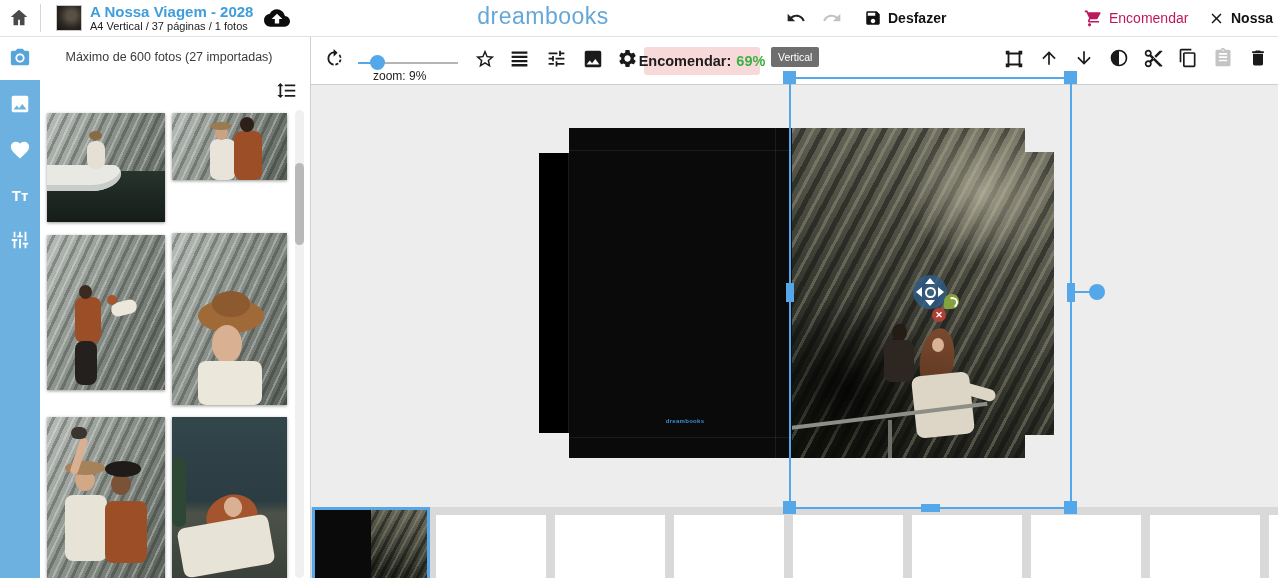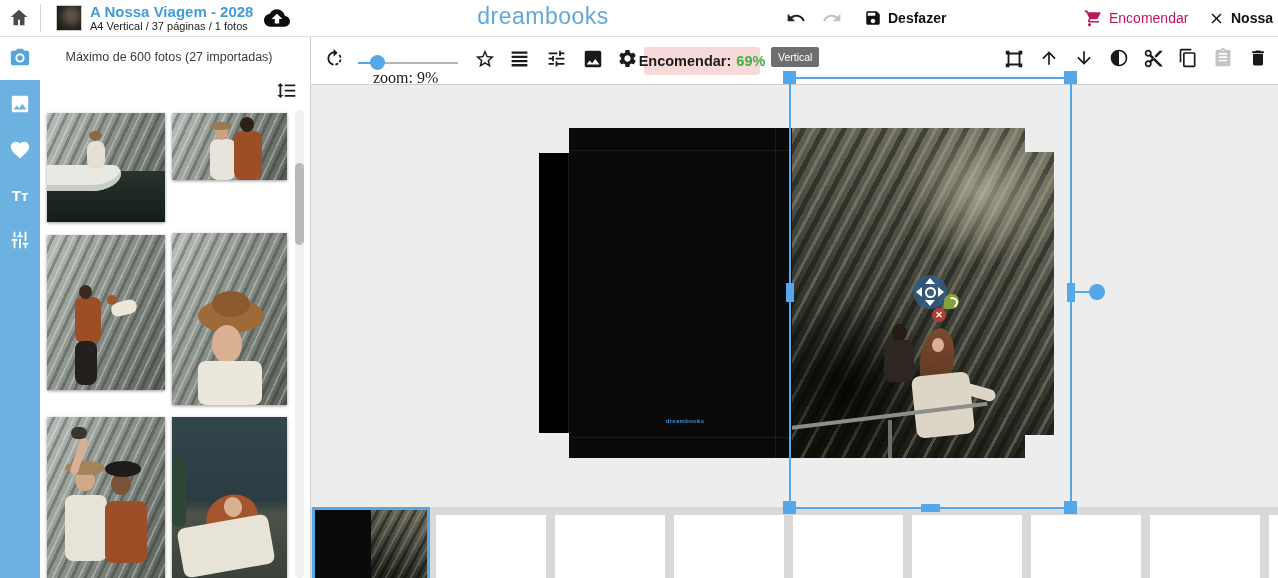--- a/index.html
+++ b/index.html
@@ -47,21 +47,21 @@
   .blob{position:absolute;border-radius:50%;}
   .torso{position:absolute;border-radius:8px;}
 
   
   .toolbar{left:310px;top:36px;width:968px;height:48px;background:#fff;border-bottom:1px solid #cfcfcf;
       border-left:1px solid #cfcfcf;z-index:25;}
   .ti{position:absolute;top:12px;color:#1a1a1a;cursor:pointer;}
   .slider-track{left:47px;top:26px;width:100px;height:2px;background:#b5b5b5;}
   .slider-fill{left:47px;top:26px;width:19px;height:2px;background:#54a7e8;}
   .slider-knob{left:59px;top:19px;width:15px;height:15px;border-radius:50%;background:#54a7e8;cursor:pointer;}
-  .zoom-label{left:62px;top:33px;width:90px;font-size:16px;color:#222;font-family:Liberation Serif, serif;}
+  .zoom-label{left:62px;top:33px;width:90px;font-size:12px;color:#222;}
   .q-badge{left:333px;top:11px;width:116px;height:28px;background:#f7d9d9;border-radius:3px;
       display:flex;align-items:center;justify-content:center;gap:5px;font-size:14.5px;font-weight:bold;}
   .q-val{color:#3cb043;}
   .tooltip{left:460px;top:11px;height:20px;padding:0 7px;background:#6e6e6e;border-radius:2px;
       color:#fff;font-size:10.5px;display:flex;align-items:center;z-index:45;}
 
   
   .canvas{left:310px;top:85px;width:968px;height:493px;background:#ededed;overflow:hidden;z-index:5;}
   .coverB{left:229px;top:68px;width:258px;height:280px;background:#000;}
   .coverA{left:259px;top:43px;width:456px;height:330px;background:#0a0a0a;

